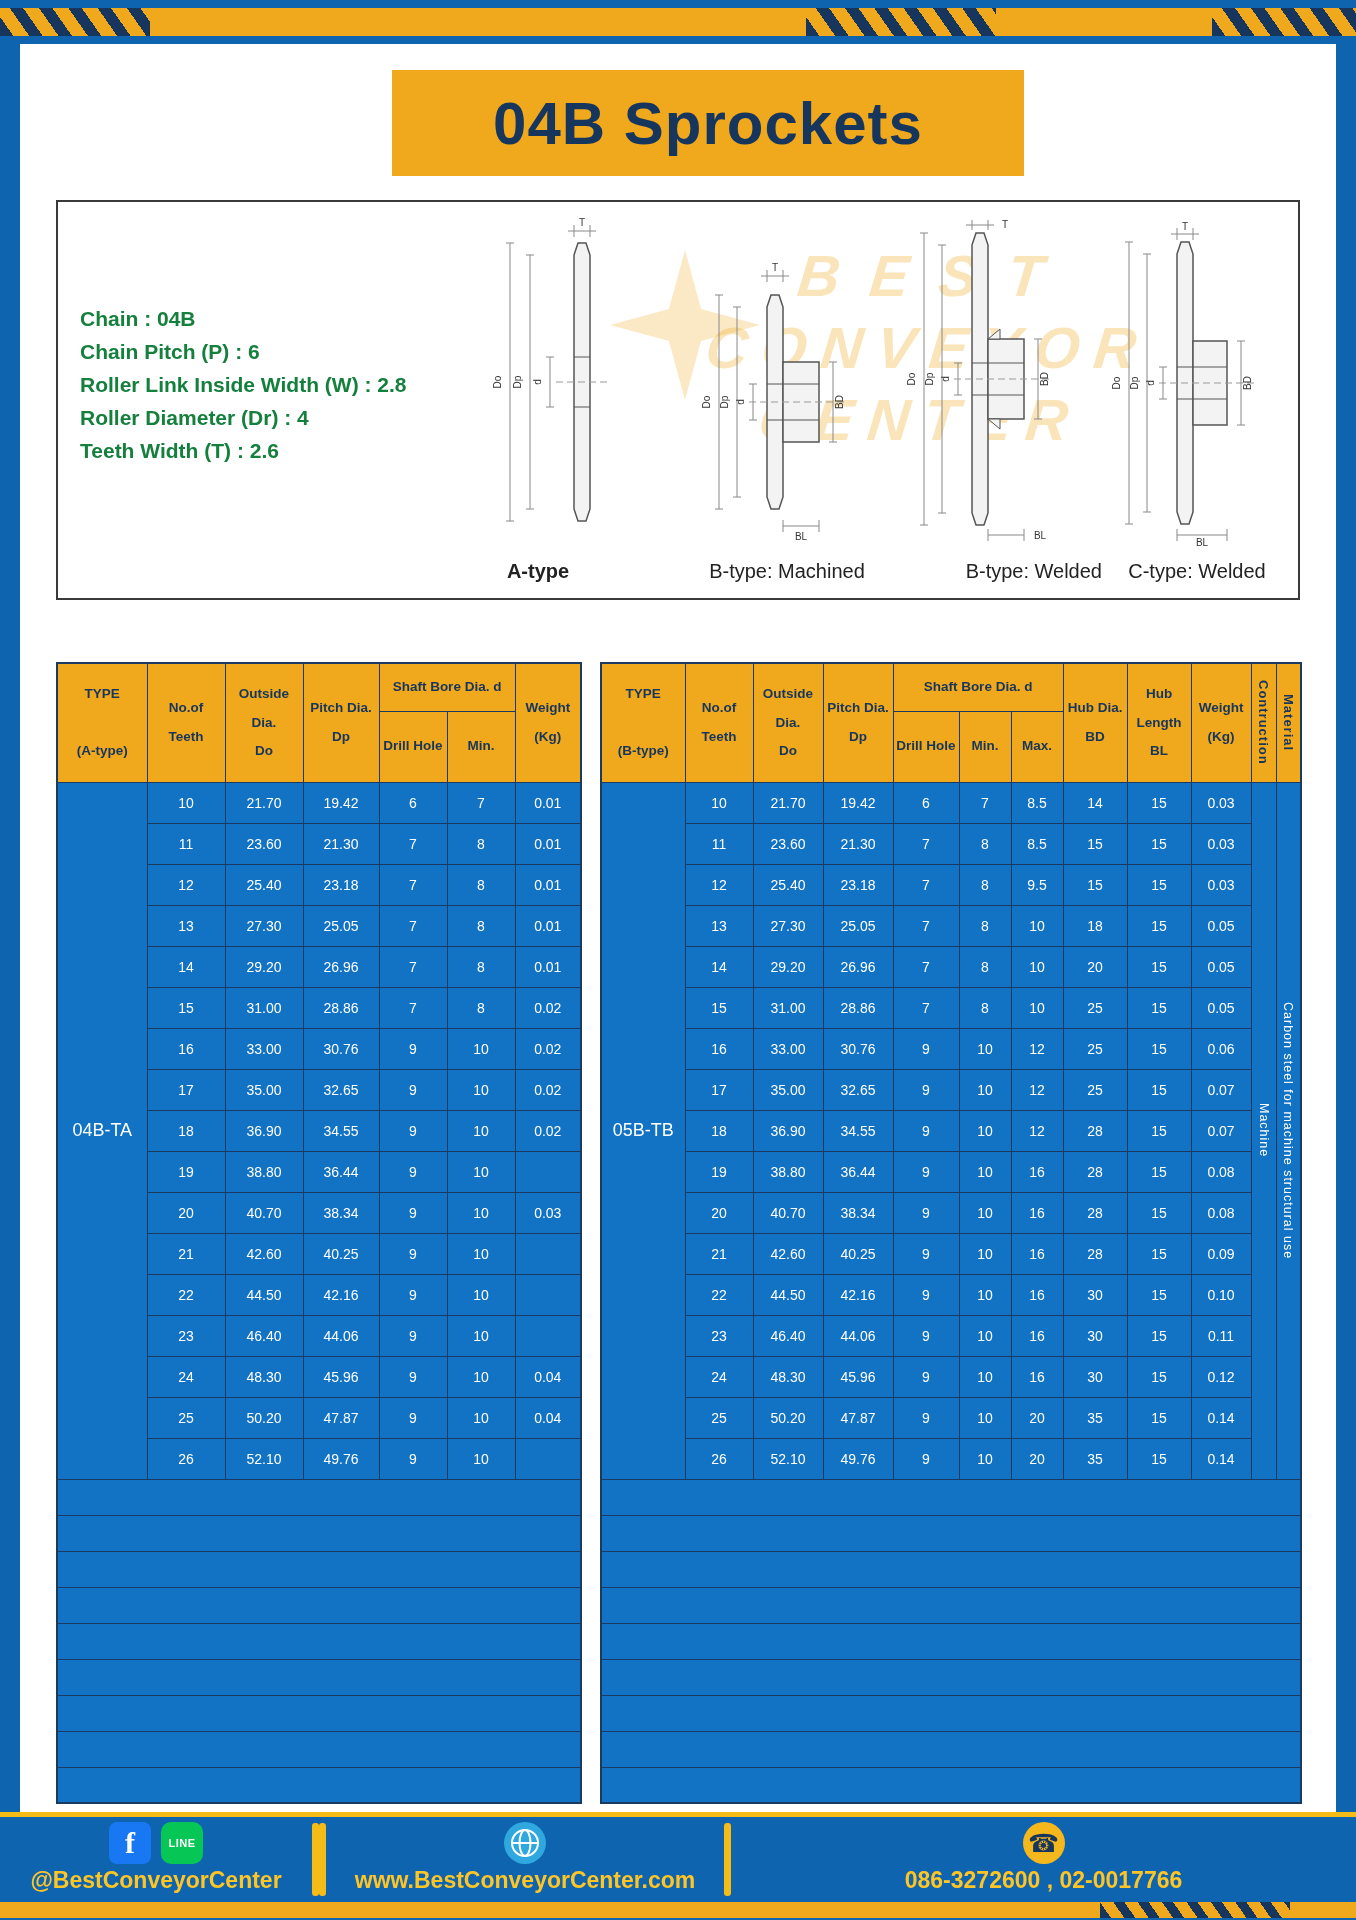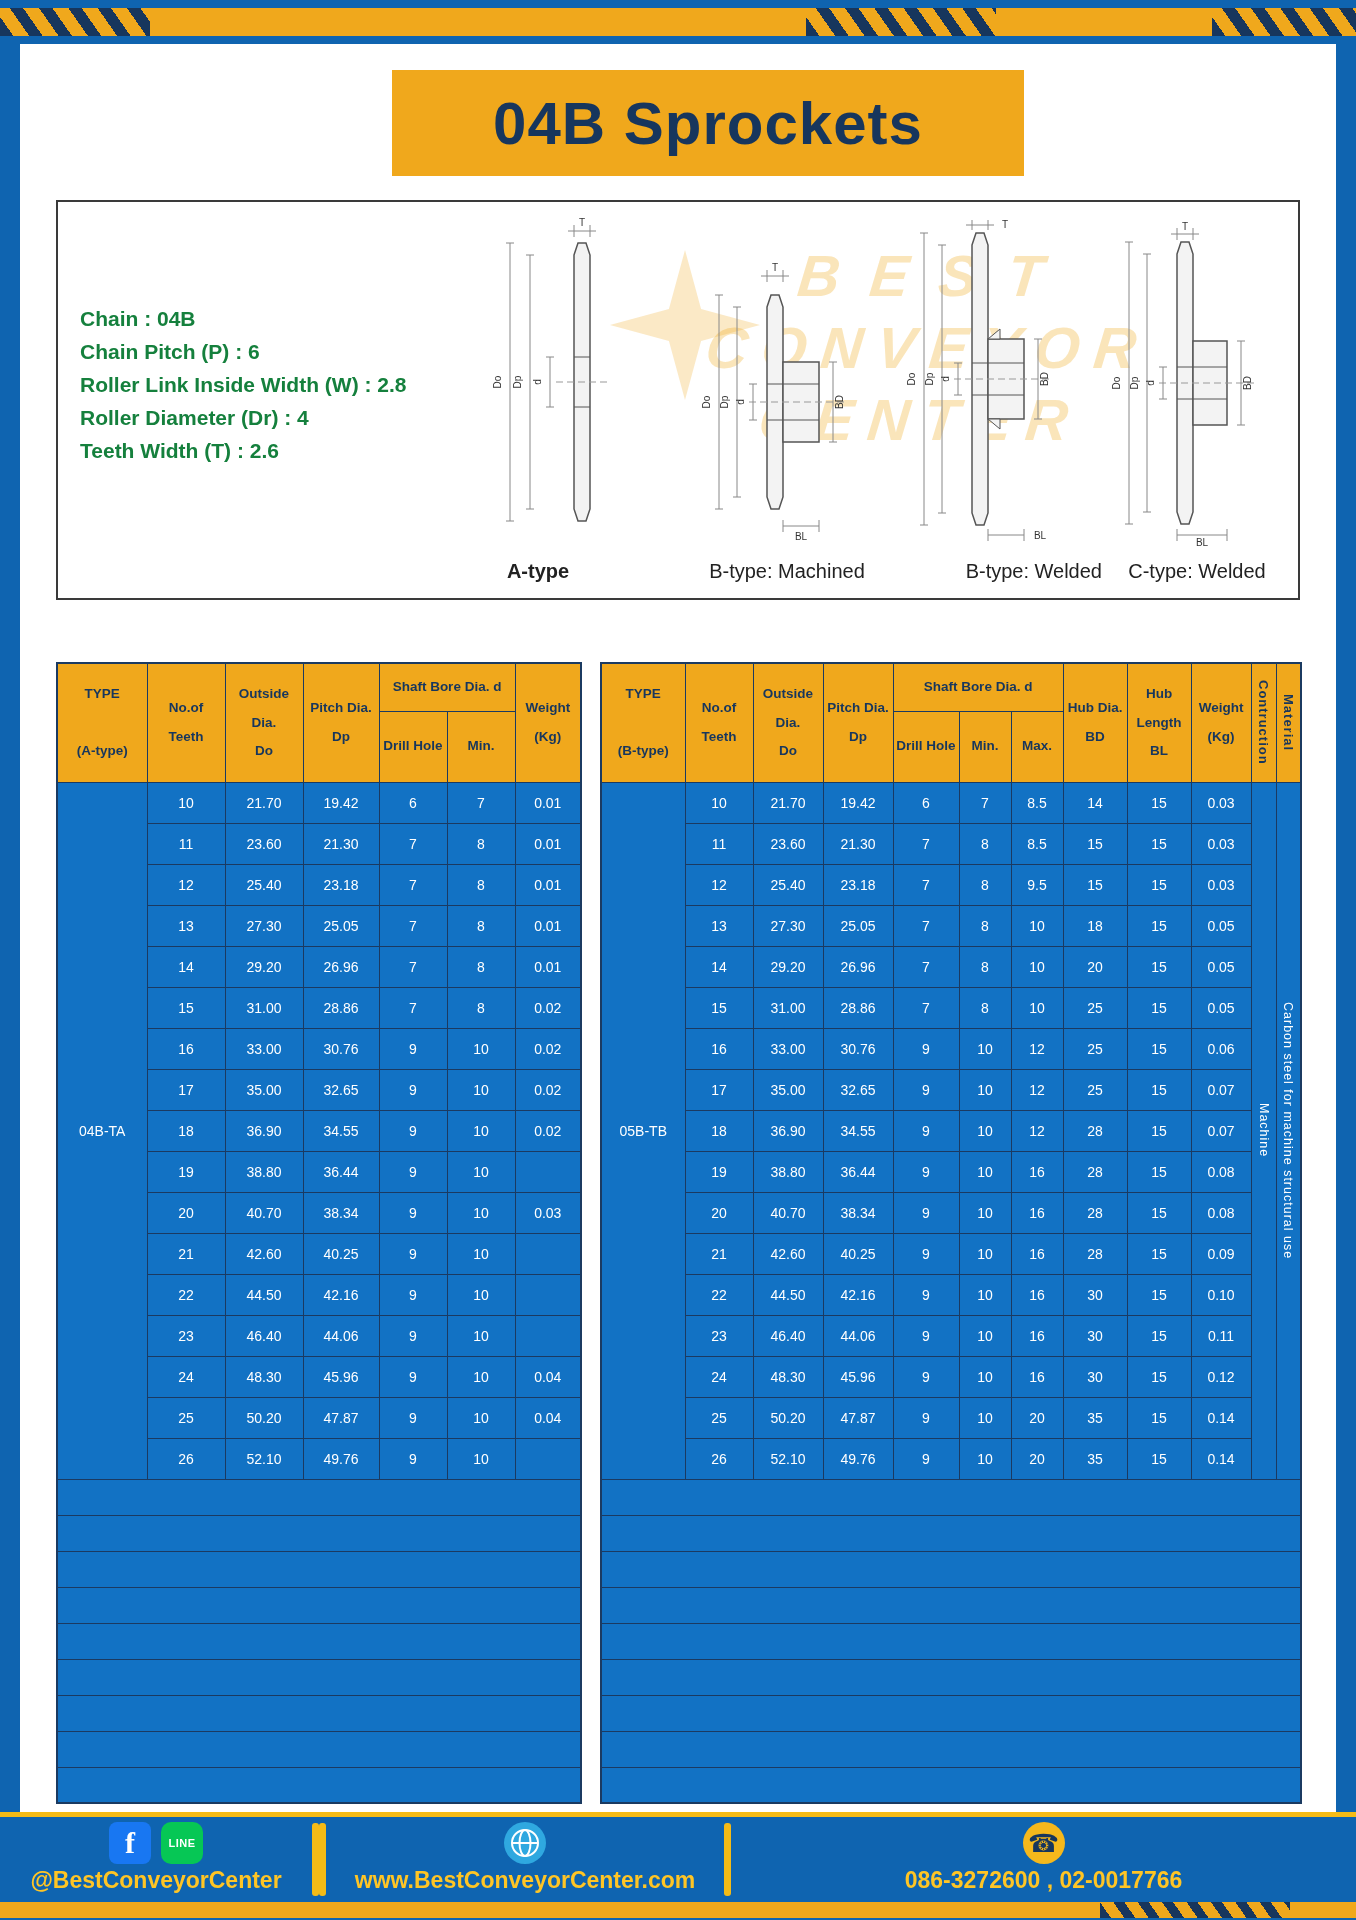--- a/index.html
+++ b/index.html
@@ -54,21 +54,21 @@
   .stable th, .stable td { border:1px solid #1B3A61; text-align:center; vertical-align:middle; padding:0; }
   .stable thead th { background:#F0A81C; color:#17365D; font-weight:bold; font-size:13.5px;
                      white-space:pre-line; line-height:2.1; }
   .stable thead tr.h1 { height:48px; }
   .stable thead tr.h2 { height:71px; }
   .stable thead th.vert { writing-mode:vertical-rl; line-height:normal; font-size:13px;
                           letter-spacing:1px; padding:4px 0; }
   .stable tbody td { background:#1272C4; color:#FFFFFF; font-size:14px; }
   .stable tbody tr { height:41px; }
   .stable tbody tr.empty-row { height:36px; }
-  .stable td.type-cell { font-size:14px; }
+  .stable td.type-cell { font-size:18px; }
   .stable td.vert-cell { writing-mode:vertical-rl; font-size:12.5px; letter-spacing:1px; }
 
   
   .footer-line { position:absolute; left:0; top:1812px; width:1356px; height:5px; background:#F5BB16; }
   .footer { position:absolute; left:0; top:1817px; width:1356px; height:85px; background:#0F64B0;
             display:flex; align-items:stretch; }
   .fsec { display:flex; flex-direction:column; align-items:center; padding-top:3px; }
   .s1 { width:312px; } .s2 { width:262px; } .s3 { width:398px; } .s4 { flex:1; }
   .fdiv { width:7px; background:#F5BB16; border-radius:3px; margin:6px 0; }
   .icons { display:flex; gap:10px; height:46px; align-items:center; }

